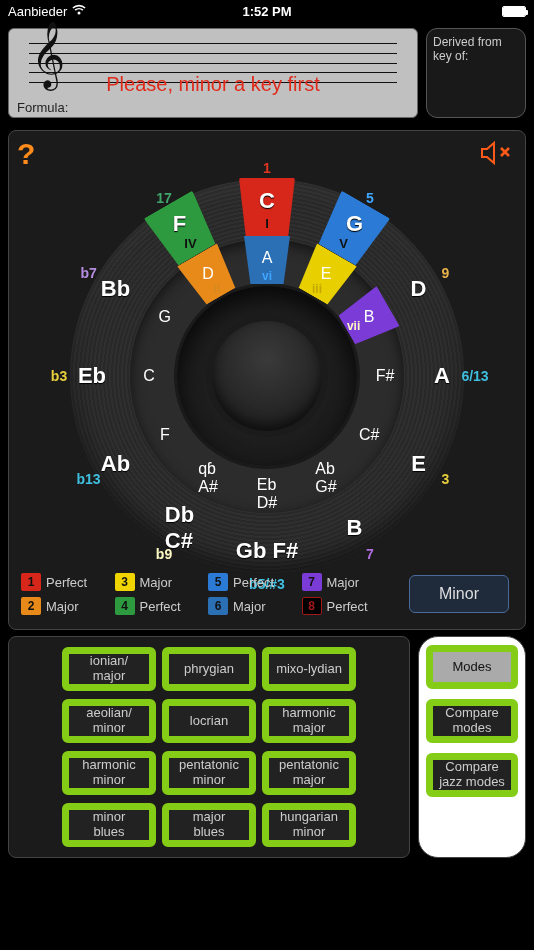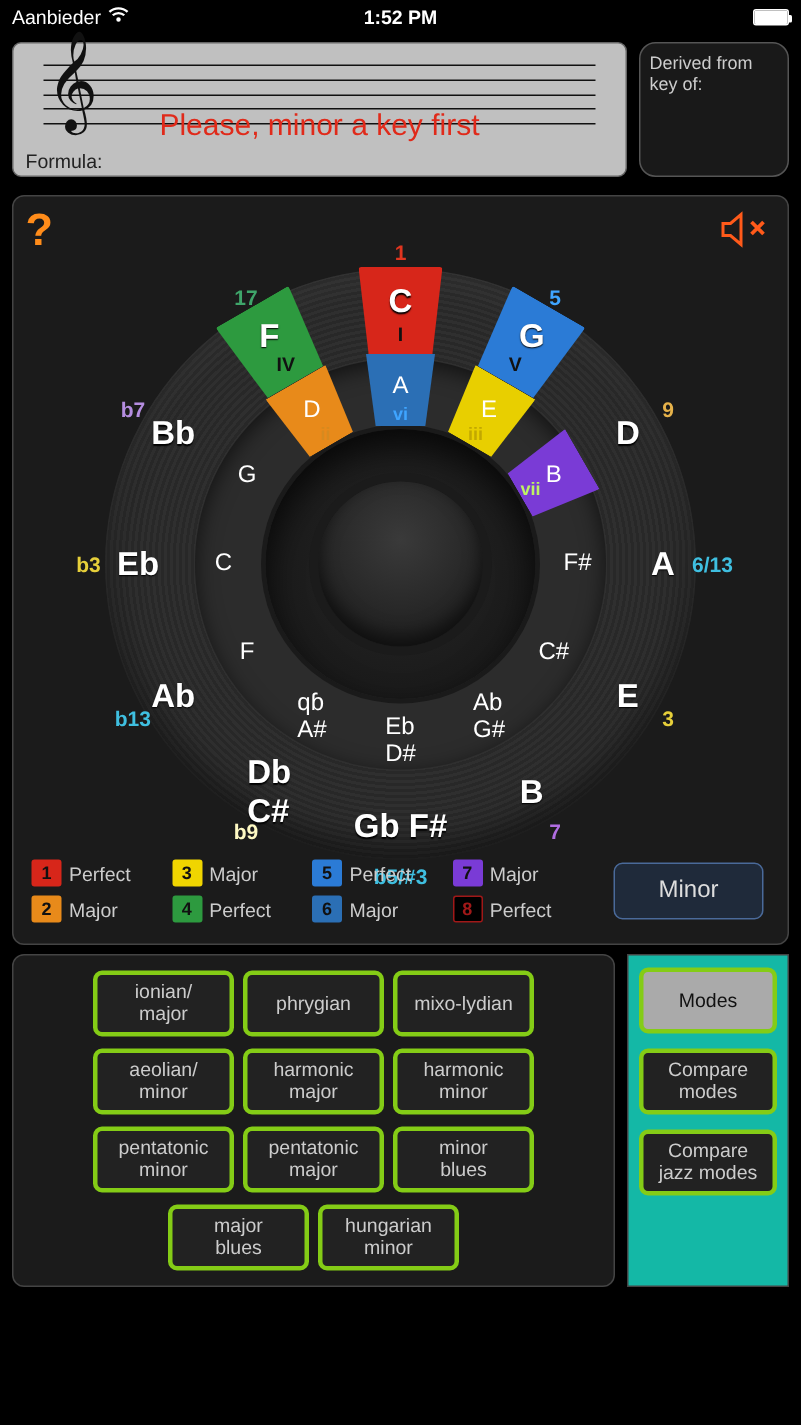--- a/index.html
+++ b/index.html
@@ -112,25 +112,25 @@
   .swatch { width:20px; height:18px; border-radius:2px; display:flex; align-items:center; justify-content:center; font-size:12px; color:#111; font-weight:600;}
 
   
   .bottom-row { display:flex; gap:8px; padding:0 8px 8px; }
   .modes-panel {
     flex:1; border:1px solid #444; border-radius:8px; background:#1b1b1b;
     padding:10px 6px; display:flex; flex-wrap:wrap; gap:8px 6px;
     align-content:flex-start; justify-content:center;
   }
   .side-panel {
-    width:108px; border:1px solid #444; border-radius:0; background:#14b8a6;
+    width:108px; border:1px solid #444; border-radius:20px; background:#ffffff;
     padding:8px 6px; display:flex; flex-direction:column; gap:10px; align-items:center;
   }
   .mode-btn, .side-btn {
-    border:3px solid #84cc16; border-radius:6px; background:#222;
+    border:7px solid #84cc16; border-radius:6px; background:#222;
     color:#ccc; font-size:13px; text-align:center;
     display:flex; align-items:center; justify-content:center;
     line-height:1.15; padding:6px 4px;
     height:44px;
     cursor:pointer;
   }
   .mode-btn { width:94px; }
   .side-btn { width:92px; }
   .side-btn.active { background:#aaa; color:#111; }
 </style>
@@ -238,21 +238,21 @@
         <div class="pos outer-note" style="left: 127.5px; top: 63.4456px;">F</div>
         <div class="pos outer-num" style="left: 112px; top: 36.5988px;;color:#3fa56a;font-weight:600">17</div>
         <div class="pos mid-roman" style="left: 215px; top: 62px;;color:#111;font-size:13px;font-weight:700;z-index:6">I</div>
         <div class="pos mid-roman" style="left: 291.5px; top: 82.4981px;;color:#111;font-size:13px;font-weight:700;z-index:6">V</div>
         <div class="pos mid-roman" style="left: 138.5px; top: 82.4981px;;color:#111;font-size:13px;font-weight:700;z-index:6">IV</div>
         <div class="pos mid-note" style="left: 215px; top: 97px;">A</div>
         <div class="pos mid-roman" style="left: 215px; top: 115px;;color:#3fa5ff;font-weight:600">vi</div>
         <div class="pos mid-note" style="left: 274px; top: 112.809px;">E</div>
         <div class="pos mid-roman" style="left: 265px; top: 128.397px;;color:#c2a800;font-weight:600">iii</div>
         <div class="pos mid-note" style="left: 317.191px; top: 156px;">B</div>
-        <div class="pos mid-roman" style="left: 301.603px; top: 165px;;color:#bef264;font-weight:600">vii</div>
+        <div class="pos mid-roman" style="left: 301.603px; top: 165px;;color:#fef9c3;font-weight:600">vii</div>
         <div class="pos mid-note" style="left: 333px; top: 215px;">F#</div>
         <div class="pos mid-note" style="left: 317.191px; top: 274px;">C#</div>
         <div class="pos mid-note" style="left: 274px; top: 317.191px;">Ab<br>G#</div>
         <div class="pos mid-note" style="left: 215px; top: 333px;">Eb<br>D#</div>
         <div class="pos mid-note" style="left: 156px; top: 317.191px;">qɓ<br>A#</div>
         <div class="pos mid-note" style="left: 112.809px; top: 274px;">F</div>
         <div class="pos mid-note" style="left: 97px; top: 215px;">C</div>
         <div class="pos mid-note" style="left: 112.809px; top: 156px;">G</div>
         <div class="pos mid-note" style="left: 156px; top: 112.809px;">D</div>
         <div class="pos mid-roman" style="left: 165px; top: 128.397px;;color:#d68a1f;font-weight:600">ii</div>
@@ -298,20 +298,21 @@
     <span>Minor</span>
   </div>
 </div>
 
 <div class="bottom-row">
   <div class="modes-panel" id="modes">
       <div class="mode-btn">ionian/<br>major</div>
       <div class="mode-btn">phrygian</div>
       <div class="mode-btn">mixo-lydian</div>
       <div class="mode-btn">aeolian/<br>minor</div>
+      <div class="mode-btn">locrian</div>
       <div class="mode-btn">harmonic<br>major</div>
       <div class="mode-btn">harmonic<br>minor</div>
       <div class="mode-btn">pentatonic<br>minor</div>
       <div class="mode-btn">pentatonic<br>major</div>
       <div class="mode-btn">minor<br>blues</div>
       <div class="mode-btn">major<br>blues</div>
       <div class="mode-btn">hungarian<br>minor</div>
     </div>
   <div class="side-panel" id="side">
       <div class="side-btn active">Modes</div>

